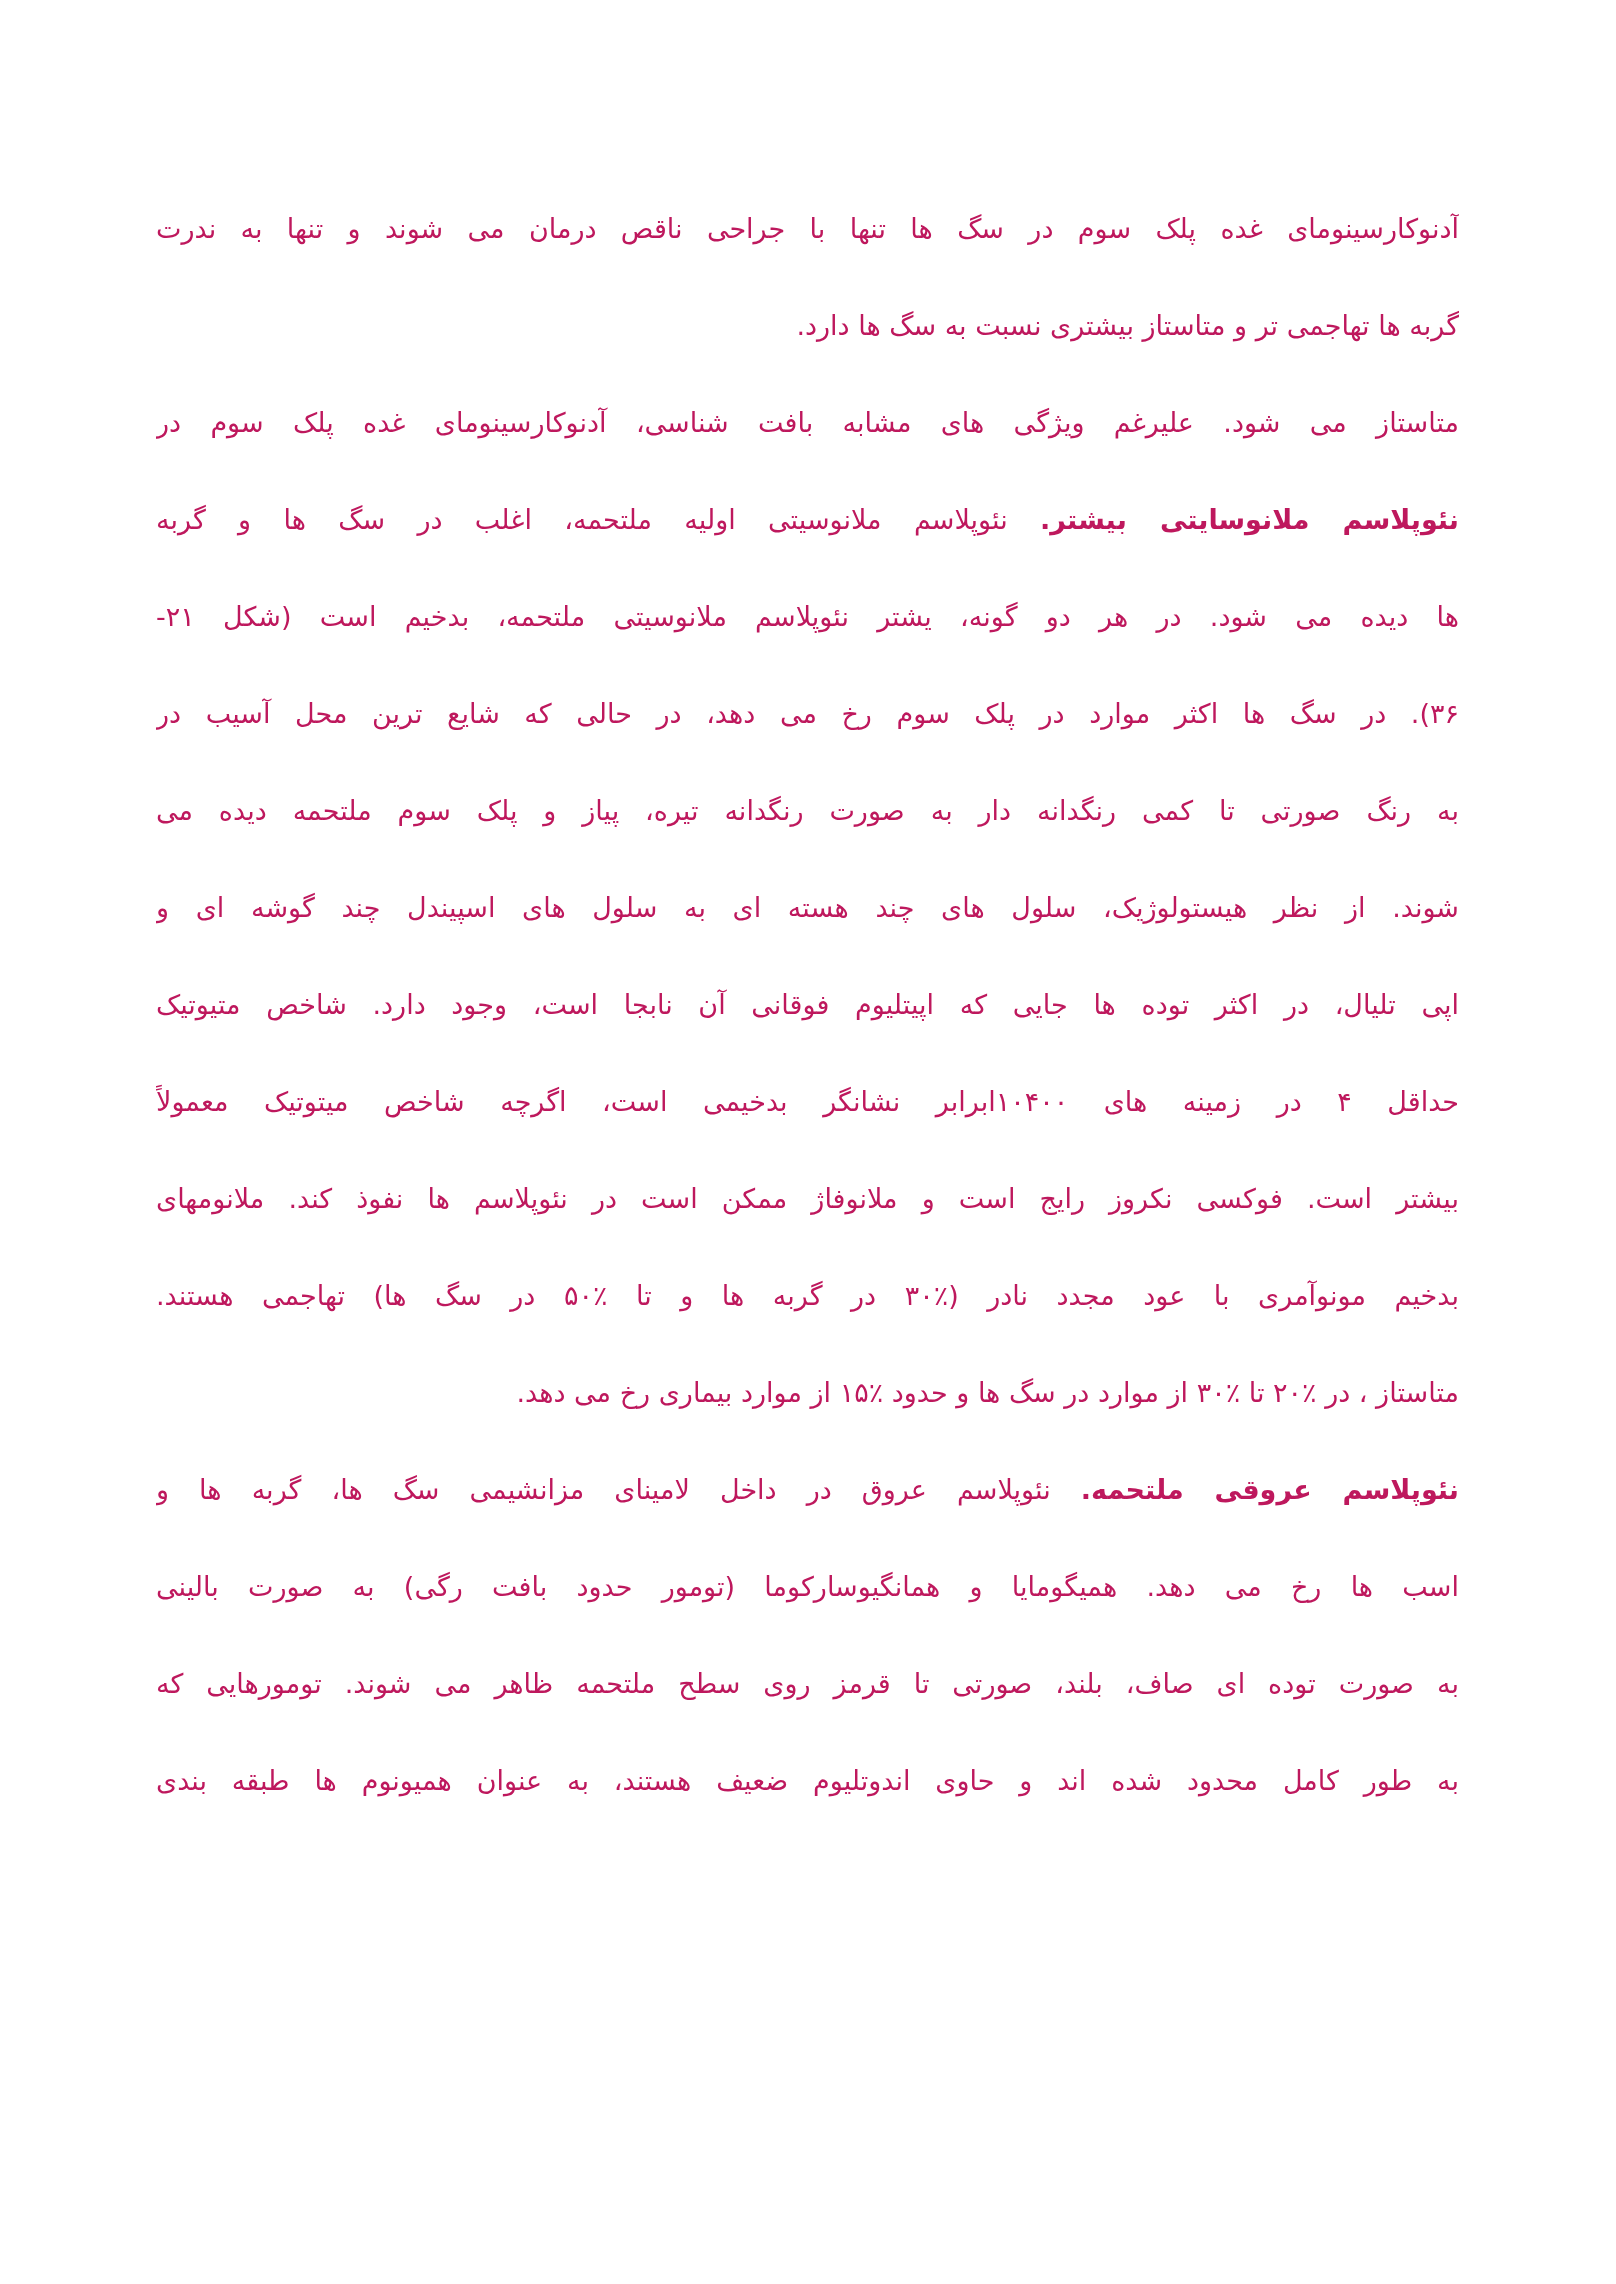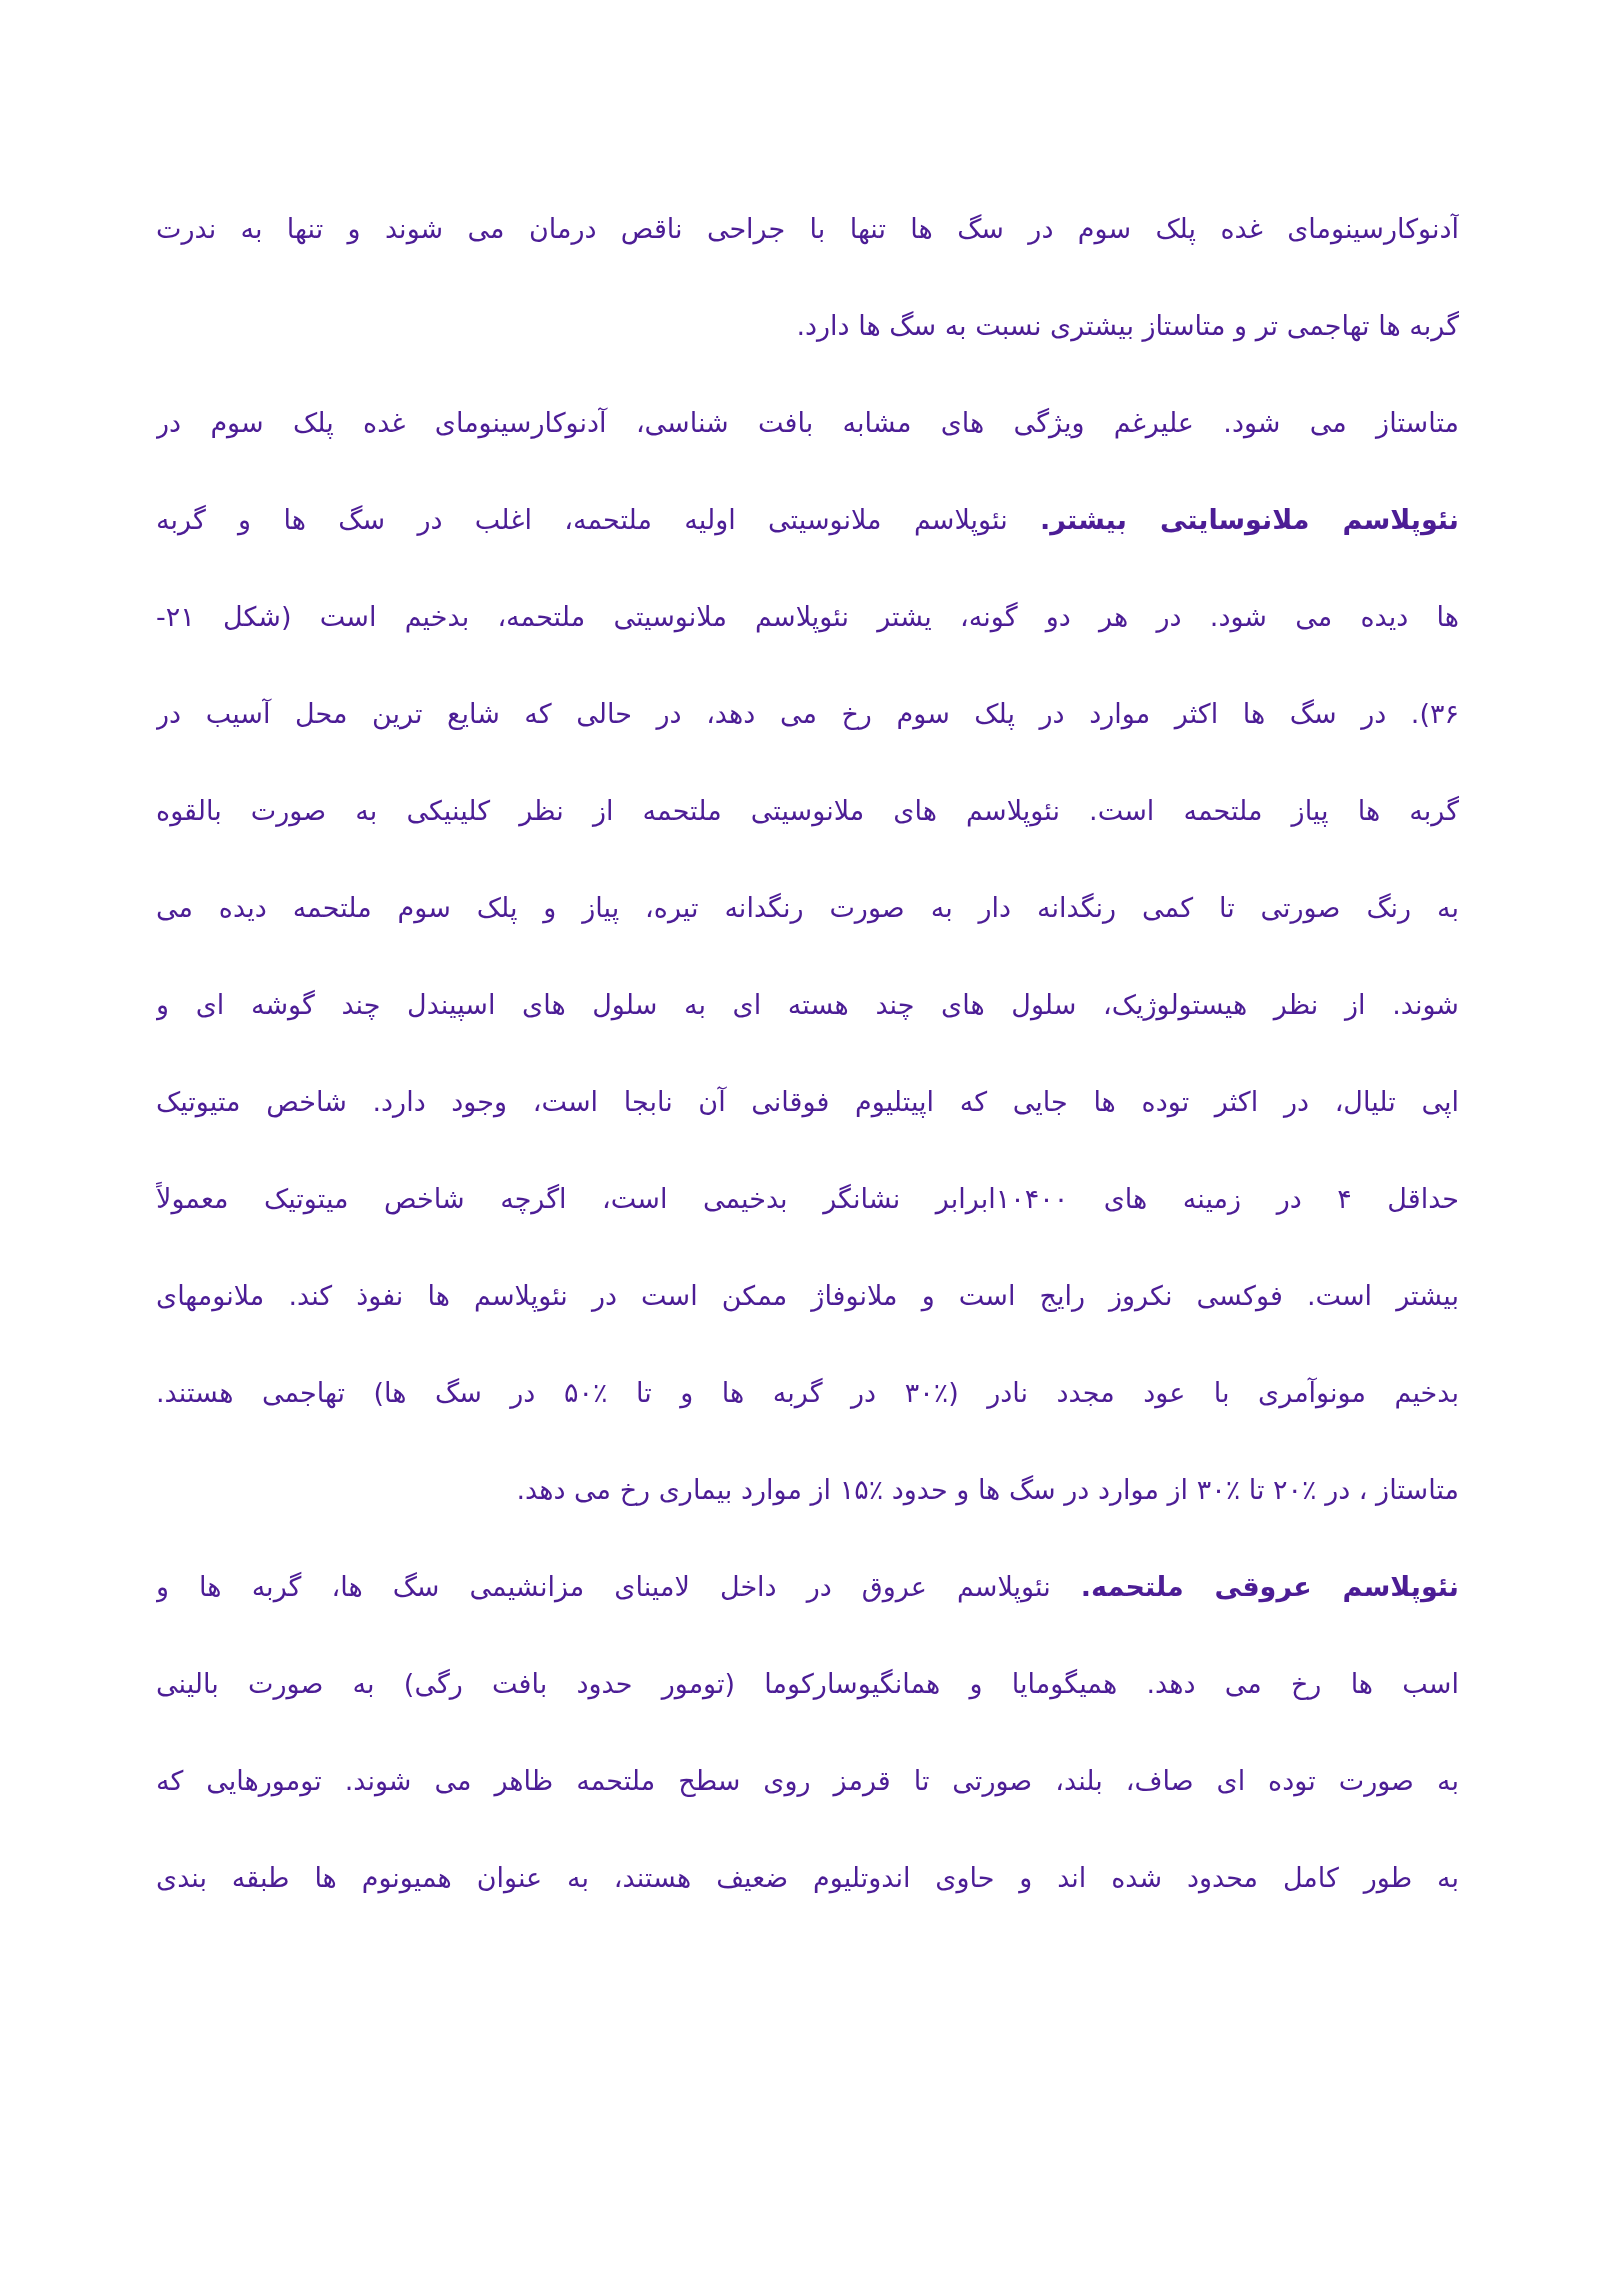--- a/index.html
+++ b/index.html
@@ -39,31 +39,30 @@
     overflow: hidden;
   }
   .line.full  { text-align-last: justify; }
   .line.short { text-align-last: right; }
   .line b { font-weight: bold; }
 </style>
 </head>
 <body style="background: rgb(255, 255, 255);">
 
 <div class="page">
-  <div class="text-block" dir="rtl" style="color: #4c1d95;">
+  <div class="text-block" dir="rtl" style="color: #be185d;">
       <div class="paragraph">
         <div class="line full">آدنوکارسینومای غده پلک سوم در سگ ها تنها با جراحی ناقص درمان می شوند و تنها به ندرت</div>
         <div class="line short">گربه ها تهاجمی تر و متاستاز بیشتری نسبت به سگ ها دارد.</div>
         <div class="line full">متاستاز می شود. علیرغم ویژگی های مشابه بافت شناسی، آدنوکارسینومای غده پلک سوم در</div>
       </div>
       <div class="paragraph">
         <div class="line full"><b>نئوپلاسم ملانوسایتی بیشتر.</b> نئوپلاسم ملانوسیتی اولیه ملتحمه، اغلب در سگ ها و گربه</div>
         <div class="line full">ها دیده می شود. در هر دو گونه، یشتر نئوپلاسم ملانوسیتی ملتحمه، بدخیم است (شکل ۲۱-</div>
         <div class="line full">۳۶). در سگ ها اکثر موارد در پلک سوم رخ می دهد، در حالی که شایع ترین محل آسیب در</div>
-        <div class="line full">گربه ها پیاز ملتحمه است. نئوپلاسم های ملانوسیتی ملتحمه از نظر کلینیکی به صورت بالقوه</div>
         <div class="line full">به رنگ صورتی تا کمی رنگدانه دار به صورت رنگدانه تیره، پیاز و پلک سوم ملتحمه دیده می</div>
         <div class="line full">شوند. از نظر هیستولوژیک، سلول های چند هسته ای به سلول های اسپیندل چند گوشه ای و</div>
         <div class="line full">اپی تلیال، در اکثر توده ها جایی که اپیتلیوم فوقانی آن نابجا است، وجود دارد. شاخص متیوتیک</div>
         <div class="line full">حداقل ۴ در زمینه های ۱۰۴۰۰ابرابر نشانگر بدخیمی است، اگرچه شاخص میتوتیک معمولاً</div>
         <div class="line full">بیشتر است. فوکسی نکروز رایج است و ملانوفاژ ممکن است در نئوپلاسم ها نفوذ کند. ملانومهای</div>
         <div class="line full">بدخیم مونوآمری با عود مجدد نادر (٪۳۰ در گربه ها و تا ٪۵۰ در سگ ها) تهاجمی هستند.</div>
         <div class="line short">متاستاز ، در ٪۲۰ تا ٪۳۰ از موارد در سگ ها و حدود ٪۱۵ از موارد بیماری رخ می دهد.</div>
       </div>
       <div class="paragraph">
         <div class="line full"><b>نئوپلاسم عروقی ملتحمه.</b> نئوپلاسم عروق در داخل لامینای مزانشیمی سگ ها، گربه ها و</div>

